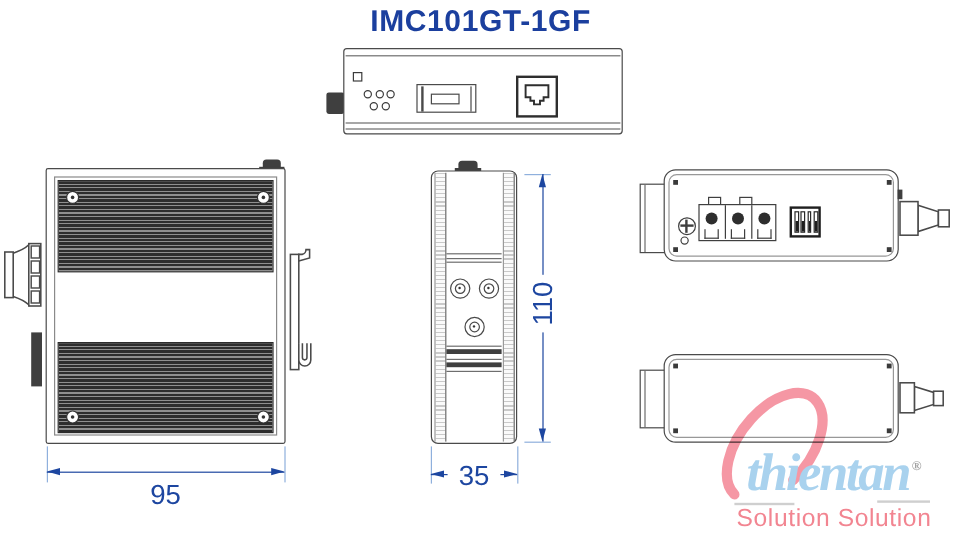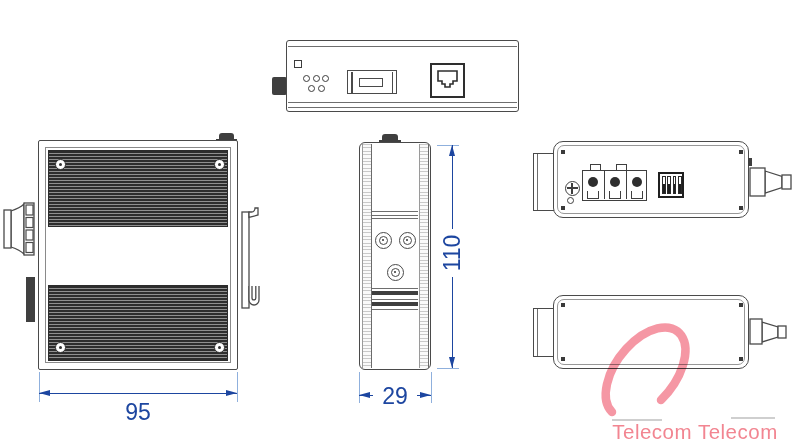--- a/index.html
+++ b/index.html
@@ -51,20 +51,21 @@
   .brand sup { font-size:11px; color:#9f9f9f; letter-spacing:0; margin-left:2px; }
   .tagline { position:absolute; left:600px; top:420px; width:190px; text-align:center;
              font-size:20.5px; color:#f28591; letter-spacing:.5px; }
   .wm-rule { position:absolute; height:2px; background:#cfcfcf; }
 </style>
 </head>
 <body>
 
 <div class="canvas">
 
+  <div class="title">IMC101GT-1GF</div>
 
   <div>
     <div class="darkfill" style="left:272px;top:77px;width:15px;height:18px;border-radius:2px;"></div>
     <div class="outline" style="left:286px;top:40px;width:233px;height:72px;border-radius:3px;"></div>
     <div class="hline" style="left:288px;top:46px;width:229px;"></div>
     <div class="hline" style="left:288px;top:102px;width:229px;"></div>
     <div class="hline" style="left:288px;top:106.5px;width:229px;"></div>
 
     <div class="abs" style="left:294px;top:60px;width:8px;height:8px;border:1.8px solid #3c3c3c;background:#fff;"></div>
     <div class="led" style="left:303px;top:75px;"></div>
@@ -218,34 +219,37 @@
     <div class="arr arr-r" style="left:226px;top:390.2px;"></div>
     <div class="dim-text" style="left:108px;top:399px;width:60px;">95</div>
   </div>
 
   <div>
     <div class="dim-ext" style="left:358.5px;top:372px;width:1px;height:31px;"></div>
     <div class="dim-ext" style="left:430.5px;top:372px;width:1px;height:31px;"></div>
     <div class="dim-line" style="left:359px;top:395px;width:72px;height:1.3px;"></div>
     <div class="arr arr-l" style="left:359px;top:392.2px;"></div>
     <div class="arr arr-r" style="left:420px;top:392.2px;"></div>
-    <div class="dim-text" style="left:373px;top:383px;width:44px;">29</div>
+    <div class="dim-text" style="left:373px;top:383px;width:44px;">35</div>
   </div>
 
   <div>
     <div class="dim-ext" style="left:437px;top:144.5px;width:22px;height:1px;"></div>
     <div class="dim-ext" style="left:437px;top:367.5px;width:22px;height:1px;"></div>
     <div class="dim-line" style="left:451.5px;top:145px;width:1.3px;height:223px;"></div>
     <div class="arr arr-u" style="left:449px;top:145px;"></div>
     <div class="arr arr-d" style="left:449px;top:357px;"></div>
     <div class="dim-text" style="left:428px;top:240px;width:48px;transform:rotate(-90deg);">110</div>
   </div>
 
   <div class="watermark">
     <svg class="abs" style="left:575px;top:315px;" width="150" height="125" viewBox="0 0 150 125">
       <path d="M37,97 A30,52 38 1 1 86,85" fill="none" stroke="#f4919f" stroke-width="8.5" stroke-linecap="round" opacity="0.95"></path>
     </svg>
+    <div class="brand">
+      <span>thientan</span><sup>®</sup>
+    </div>
     <div class="wm-rule" style="left:612px;top:419px;width:50px;"></div>
     <div class="wm-rule" style="left:731px;top:417px;width:44px;"></div>
-    <div class="tagline">Telecom Telecom</div>
+    <div class="tagline">Solution Solution</div>
   </div>
 
 </div>
 
 </body></html>

